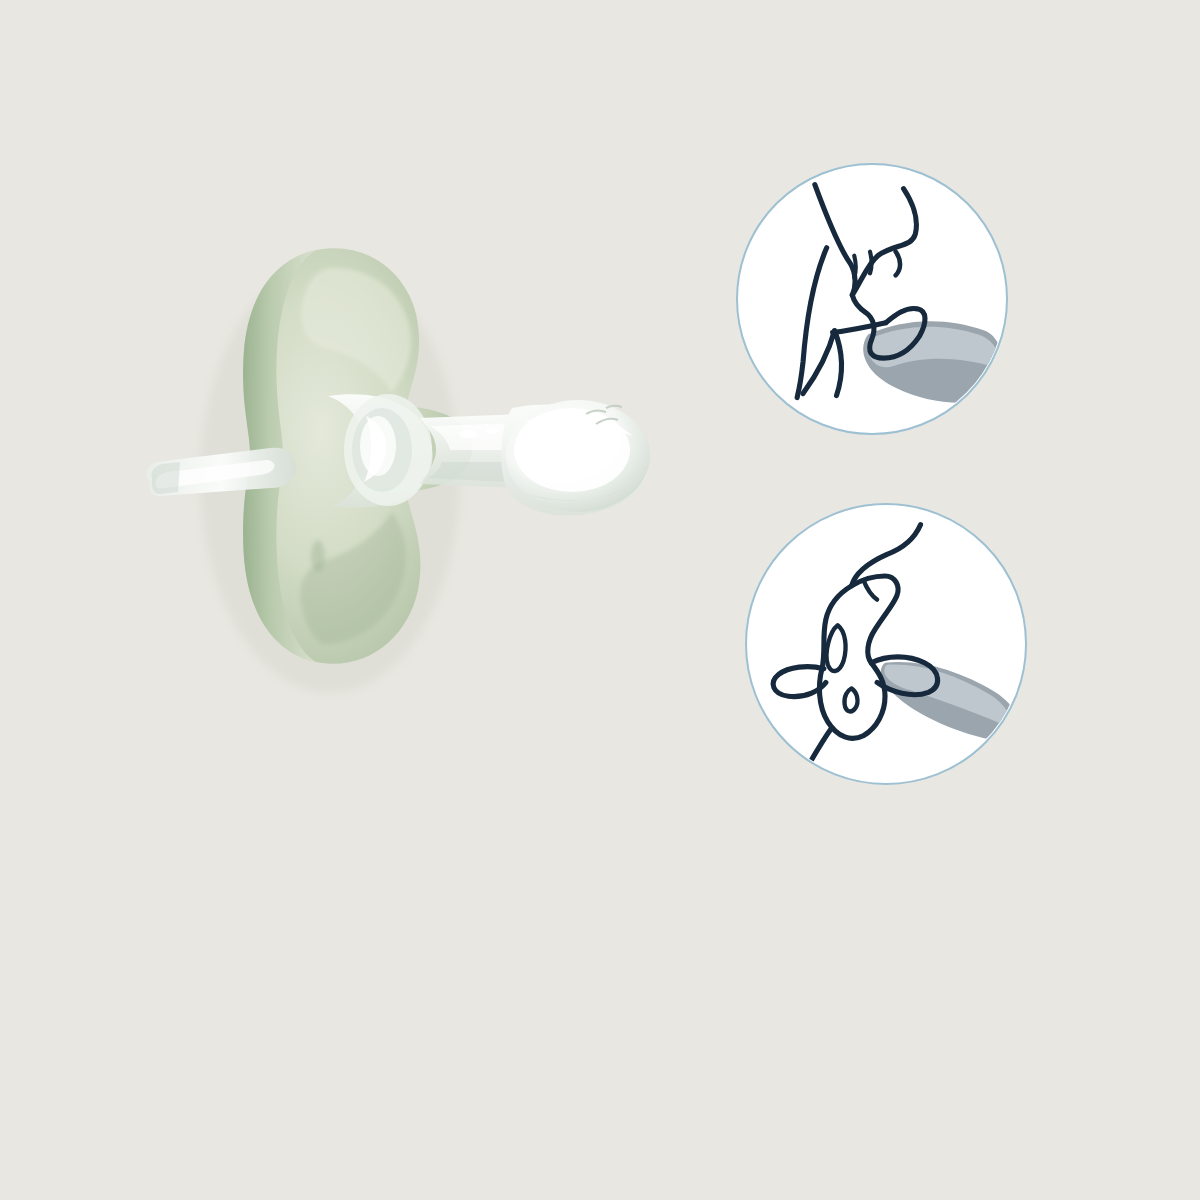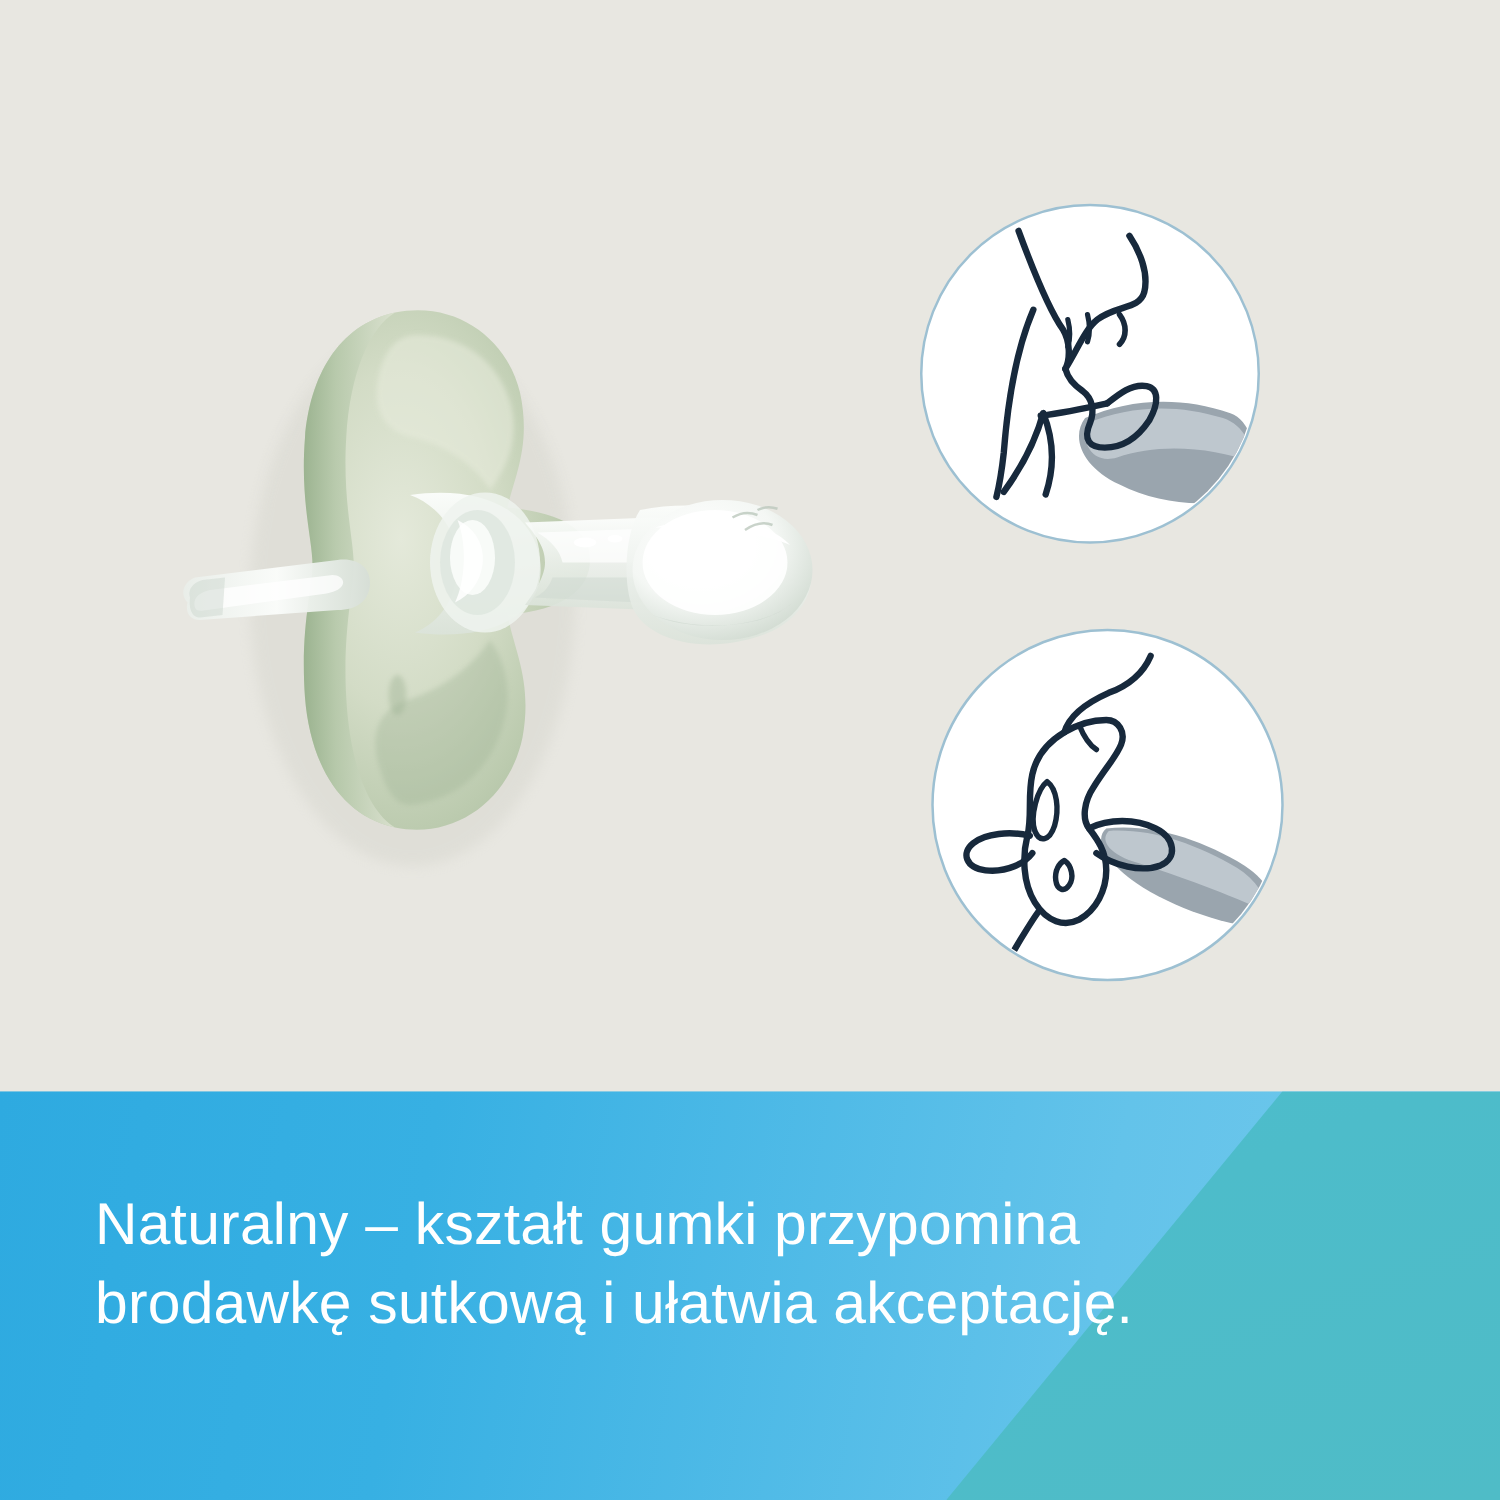--- a/index.html
+++ b/index.html
@@ -312,20 +312,14 @@
                    C 98 194 102 188 106 186 Z" stroke-width="4.4"></path>
 
           <path d="M118 76 C 122 86 126 92 132 96" stroke-width="4.4"></path>
 
           <path d="M86 226 C 76 240 68 254 60 268"></path>
         </g>
       </g>
     </svg>
   </div>
 
-  <div id="caption-band">
-    <div class="band-blue"></div>
-    <div class="band-teal"></div>
-    <div id="caption-text">Naturalny – kształt gumki przypomina
-brodawkę sutkową i ułatwia akceptację.</div>
-  </div>
 
 </div>
 
 </body></html>

